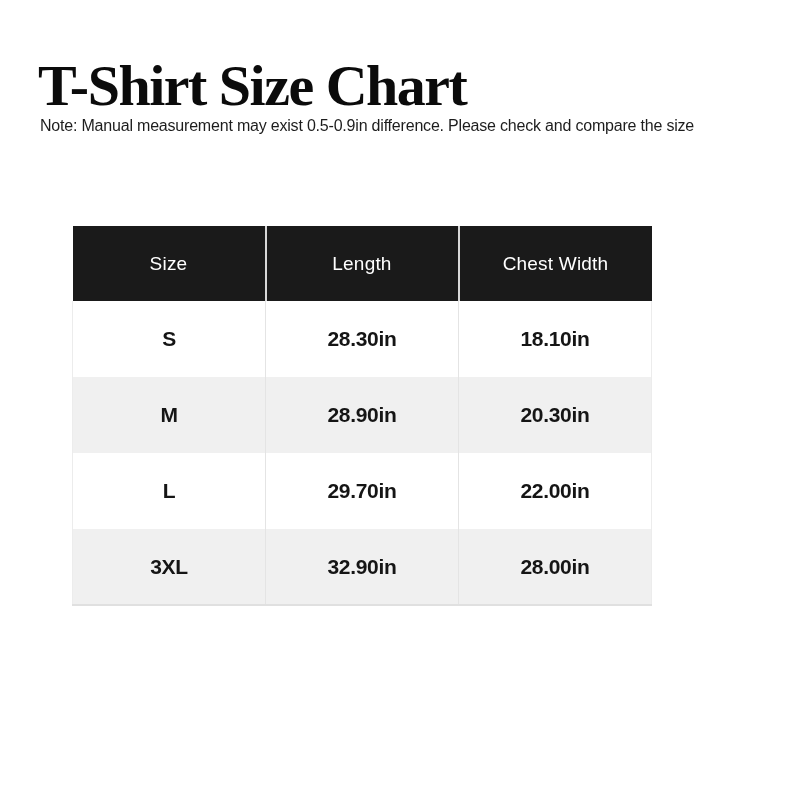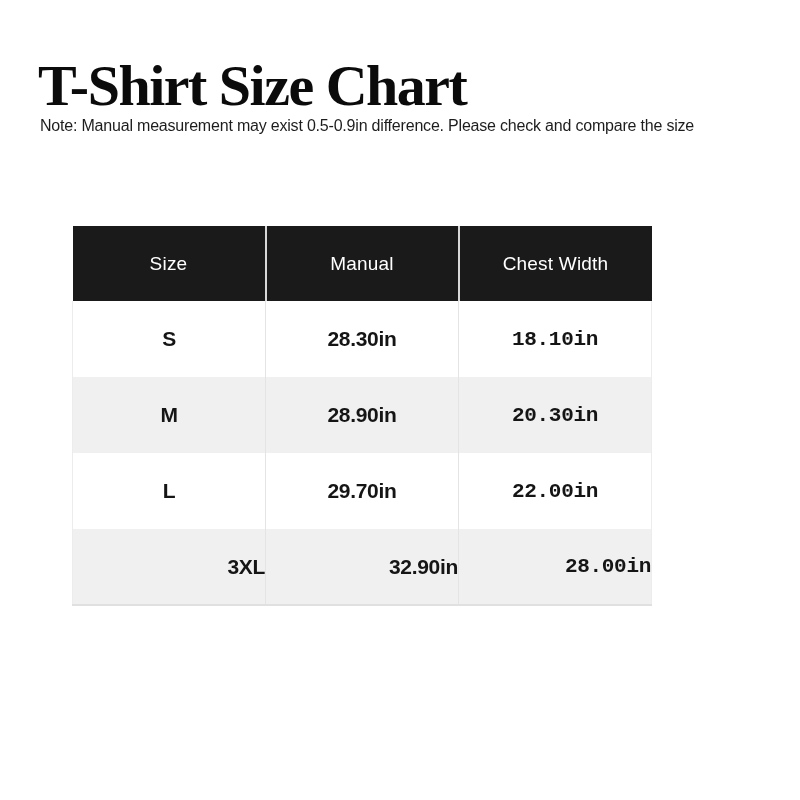--- a/index.html
+++ b/index.html
@@ -39,38 +39,38 @@
     height:75px;font-size:19px;font-weight:400;letter-spacing:0.2px;
     vertical-align:middle;
   }
   .size-table thead th + th{border-left:2px solid var(--header-divider);}
   .size-table tbody td{
     height:76px;background:var(--row-bg);color:var(--text);
     font-size:21px;font-weight:700;letter-spacing:-0.3px;vertical-align:middle;
   }
   .size-table tbody td + td{border-left:1px solid var(--divider);}
   .size-table tbody td:first-child{border-left:1px solid var(--outer-border);}
-  .size-table tbody td:last-child{border-right:1px solid var(--outer-border);font-family:Liberation Mono, monospace;}
+  .size-table tbody td:last-child{border-right:1px solid var(--outer-border);}
   .size-table tbody tr:nth-child(even) td{background:var(--row-alt-bg);}
-  .size-table tbody tr:last-child td{border-bottom:2px solid #e0e0e0;text-align:right;}
+  .size-table tbody tr:last-child td{border-bottom:2px solid #e0e0e0;}
 </style>
 </head>
 <body>
 
 <div class="canvas">
 
   <h1 class="title">T-Shirt Size Chart</h1>
 
   <p class="note"><span>Note: Manual measurement may exist 0.5-0.9in difference. Please check and compare the size</span><br></p>
 
   <table class="size-table">
     <thead>
       <tr>
         <th>Size</th>
-        <th>Manual</th>
+        <th>Length</th>
         <th>Chest Width</th>
       </tr>
     </thead>
     <tbody>
       <tr>
         <td>S</td>
         <td>28.30in</td>
         <td>18.10in</td>
       </tr>
       <tr>

